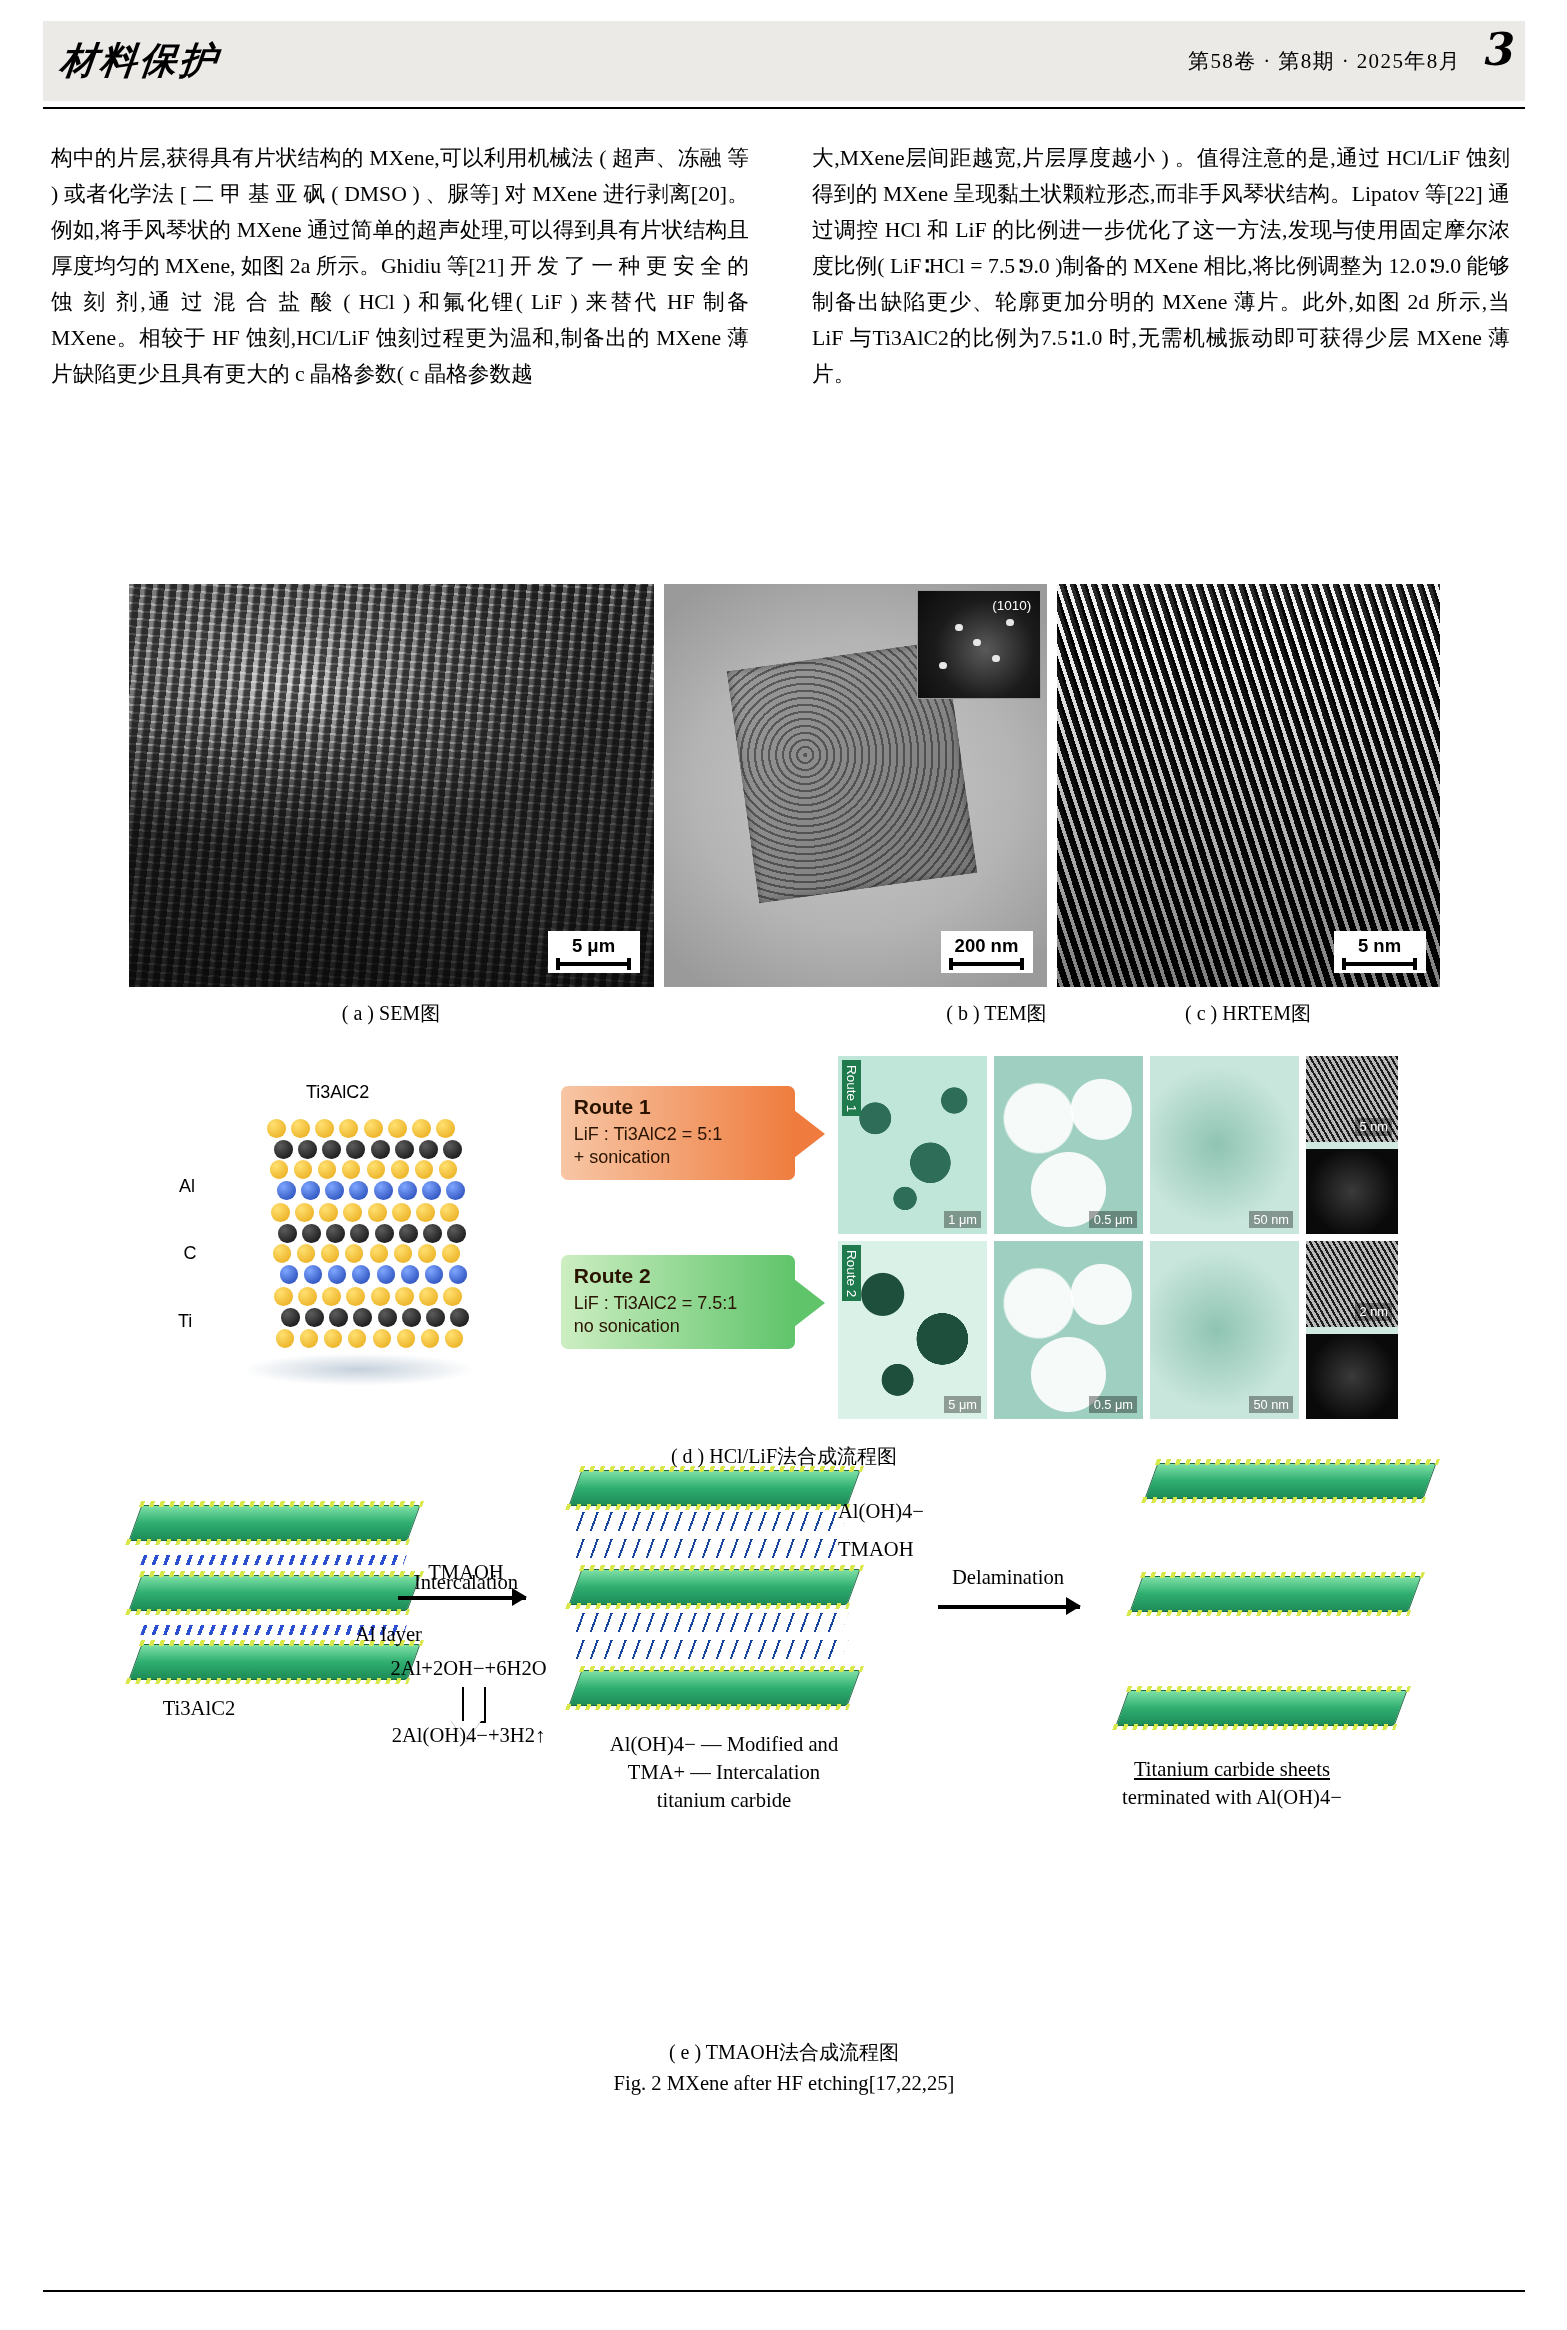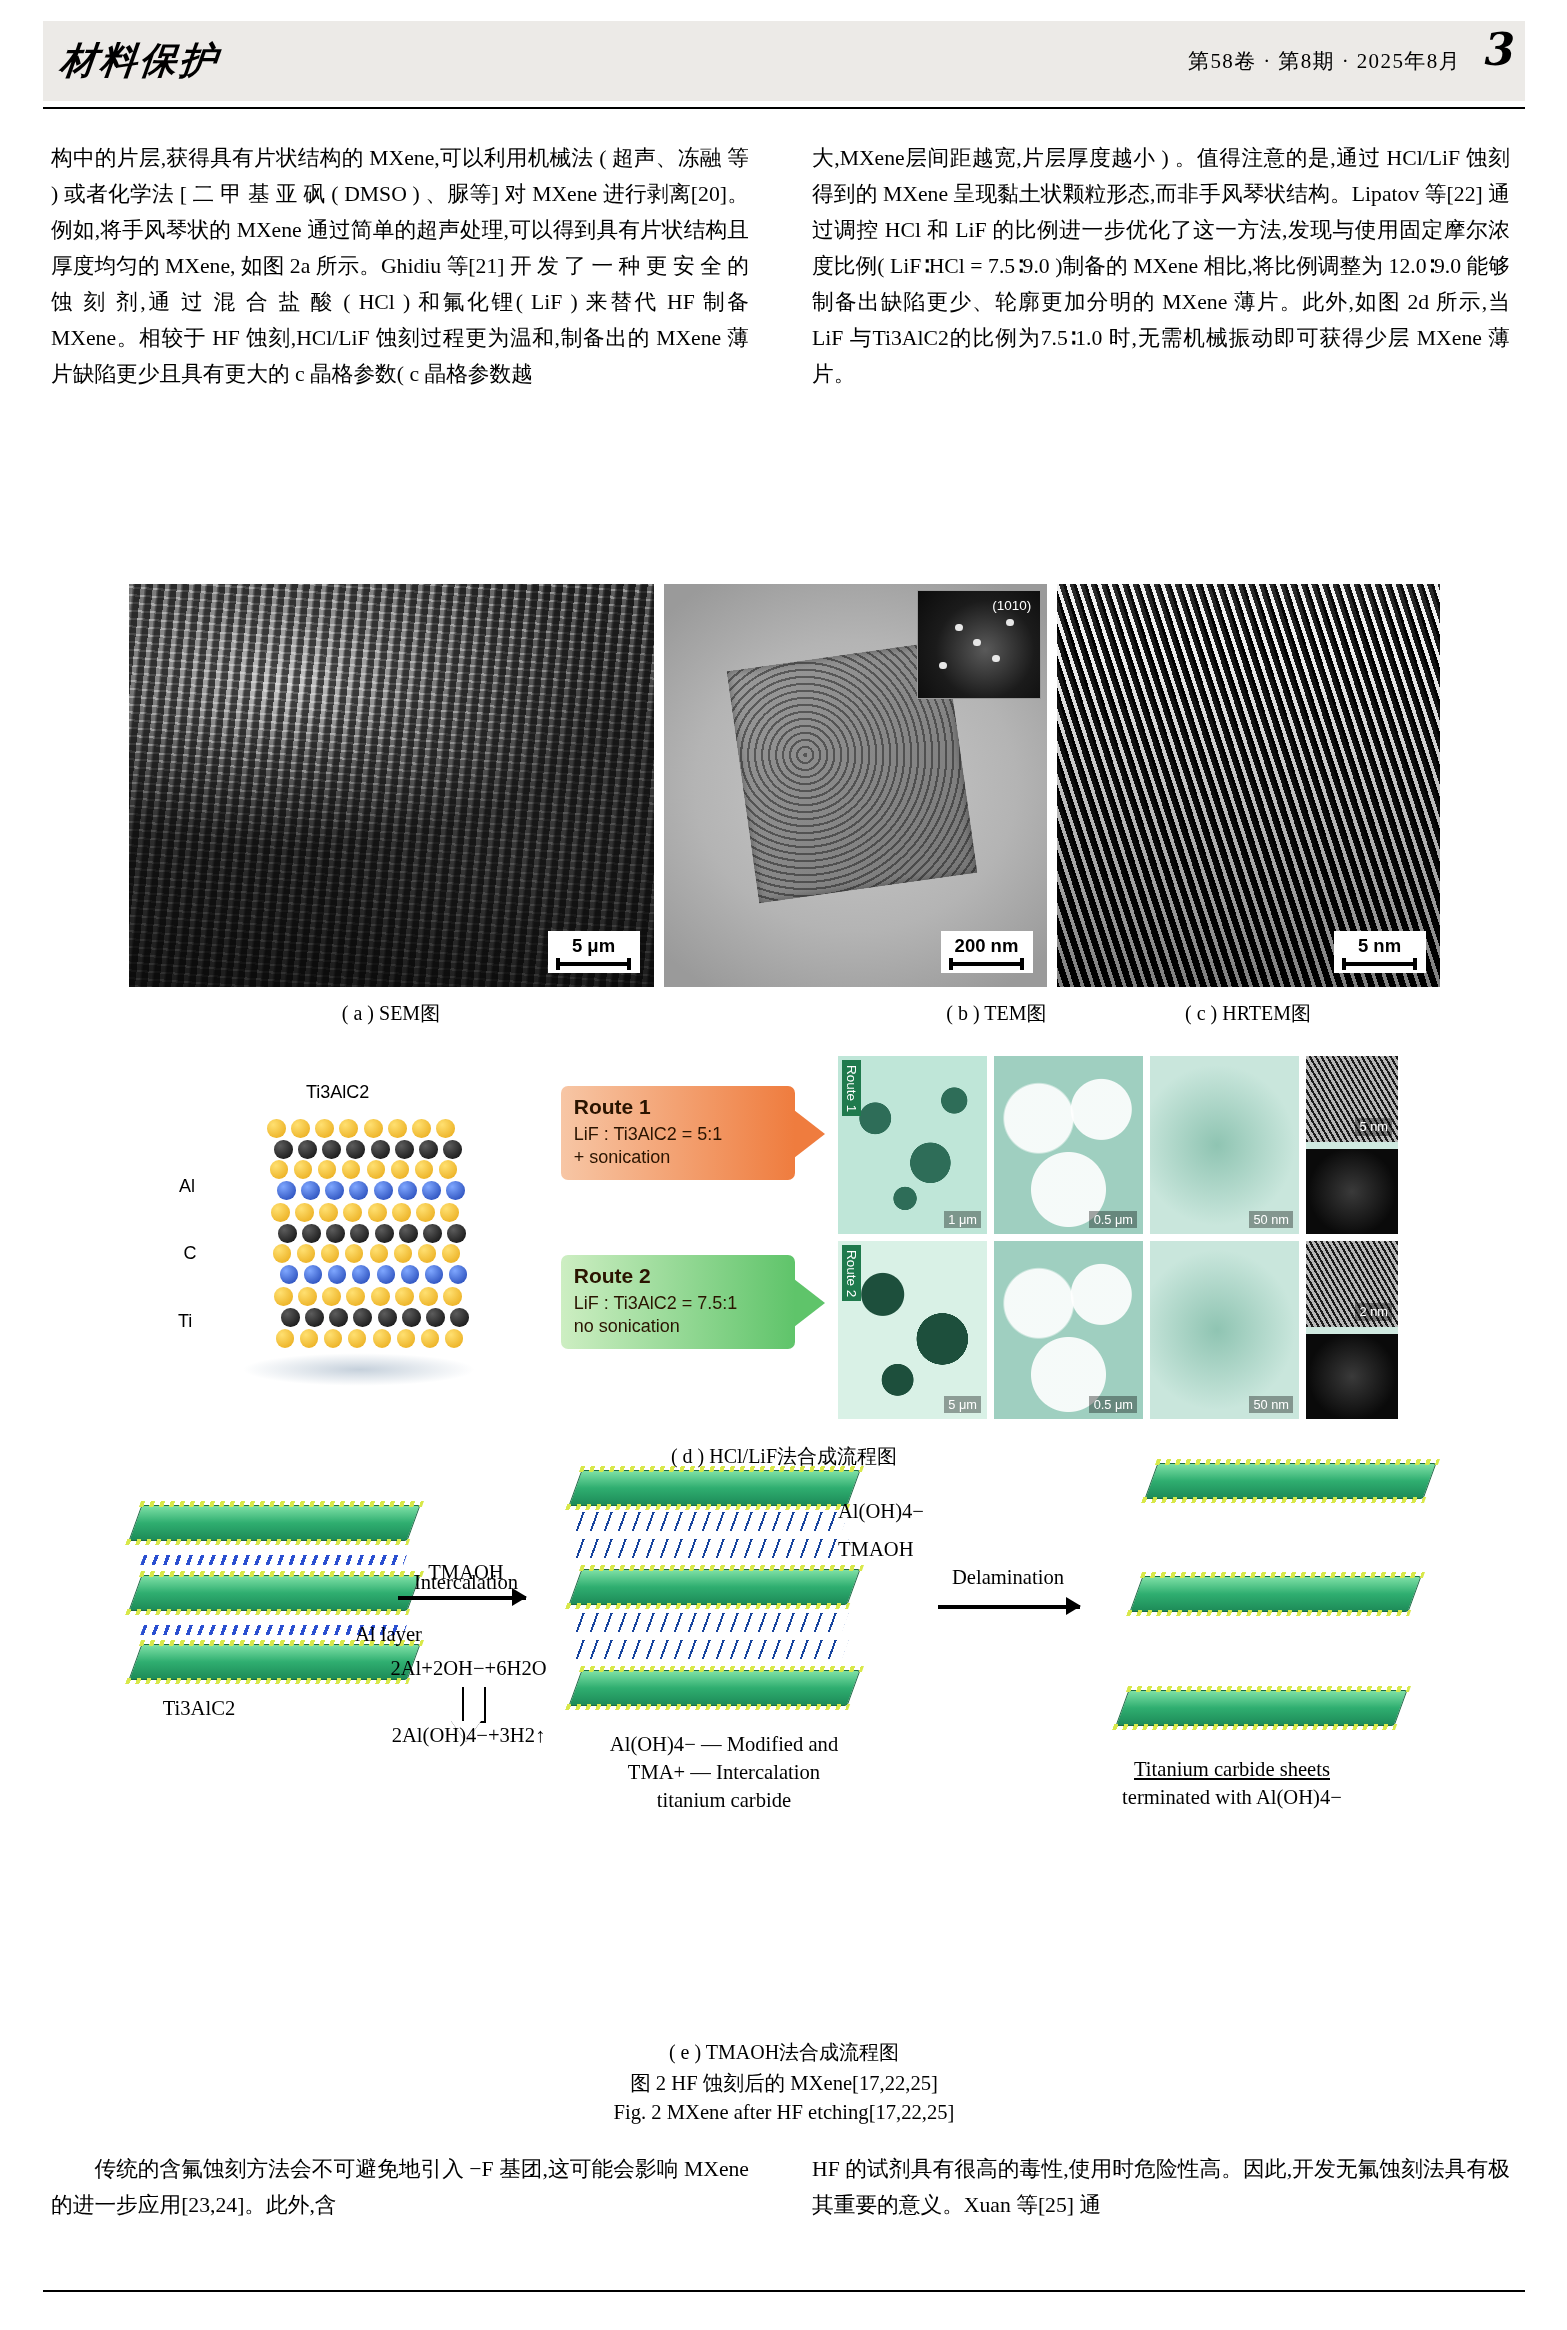--- a/index.html
+++ b/index.html
@@ -767,28 +767,19 @@
     <div class="mx-stack" style="left:1015px; top:92px;"></div>
     <div class="mx-stack" style="left:1001px; top:206px;"></div>
 
     <div class="fige-label" style="left:944px; top:274px; width:334px;text-decoration:underline;">Titanium carbide sheets</div>
     <div class="fige-label" style="left:944px; top:302px; width:334px;">terminated with Al(OH)4−</div>
   </div>
 
   <div class="cap-e">( e ) TMAOH法合成流程图</div>
 
   <div class="fig-title">
-    <div>图 2   HF 蚀刻后的 MXene[17,22,25]</div>
     <div>Fig. 2   MXene after HF etching[17,22,25]</div>
   </div>
 
-  <div class="bottom-cols">
-    <div class="col">
-      <p style="text-indent: 2em;">传统的含氟蚀刻方法会不可避免地引入 −F 基团,这可能会影响 MXene 的进一步应用[23,24]。此外,含</p>
-    </div>
-    <div class="col">
-      <p>HF 的试剂具有很高的毒性,使用时危险性高。因此,开发无氟蚀刻法具有极其重要的意义。Xuan 等[25] 通</p>
-    </div>
-  </div>
 
   <div class="footer-rule"></div>
 </div>
 
 
 </body></html>

